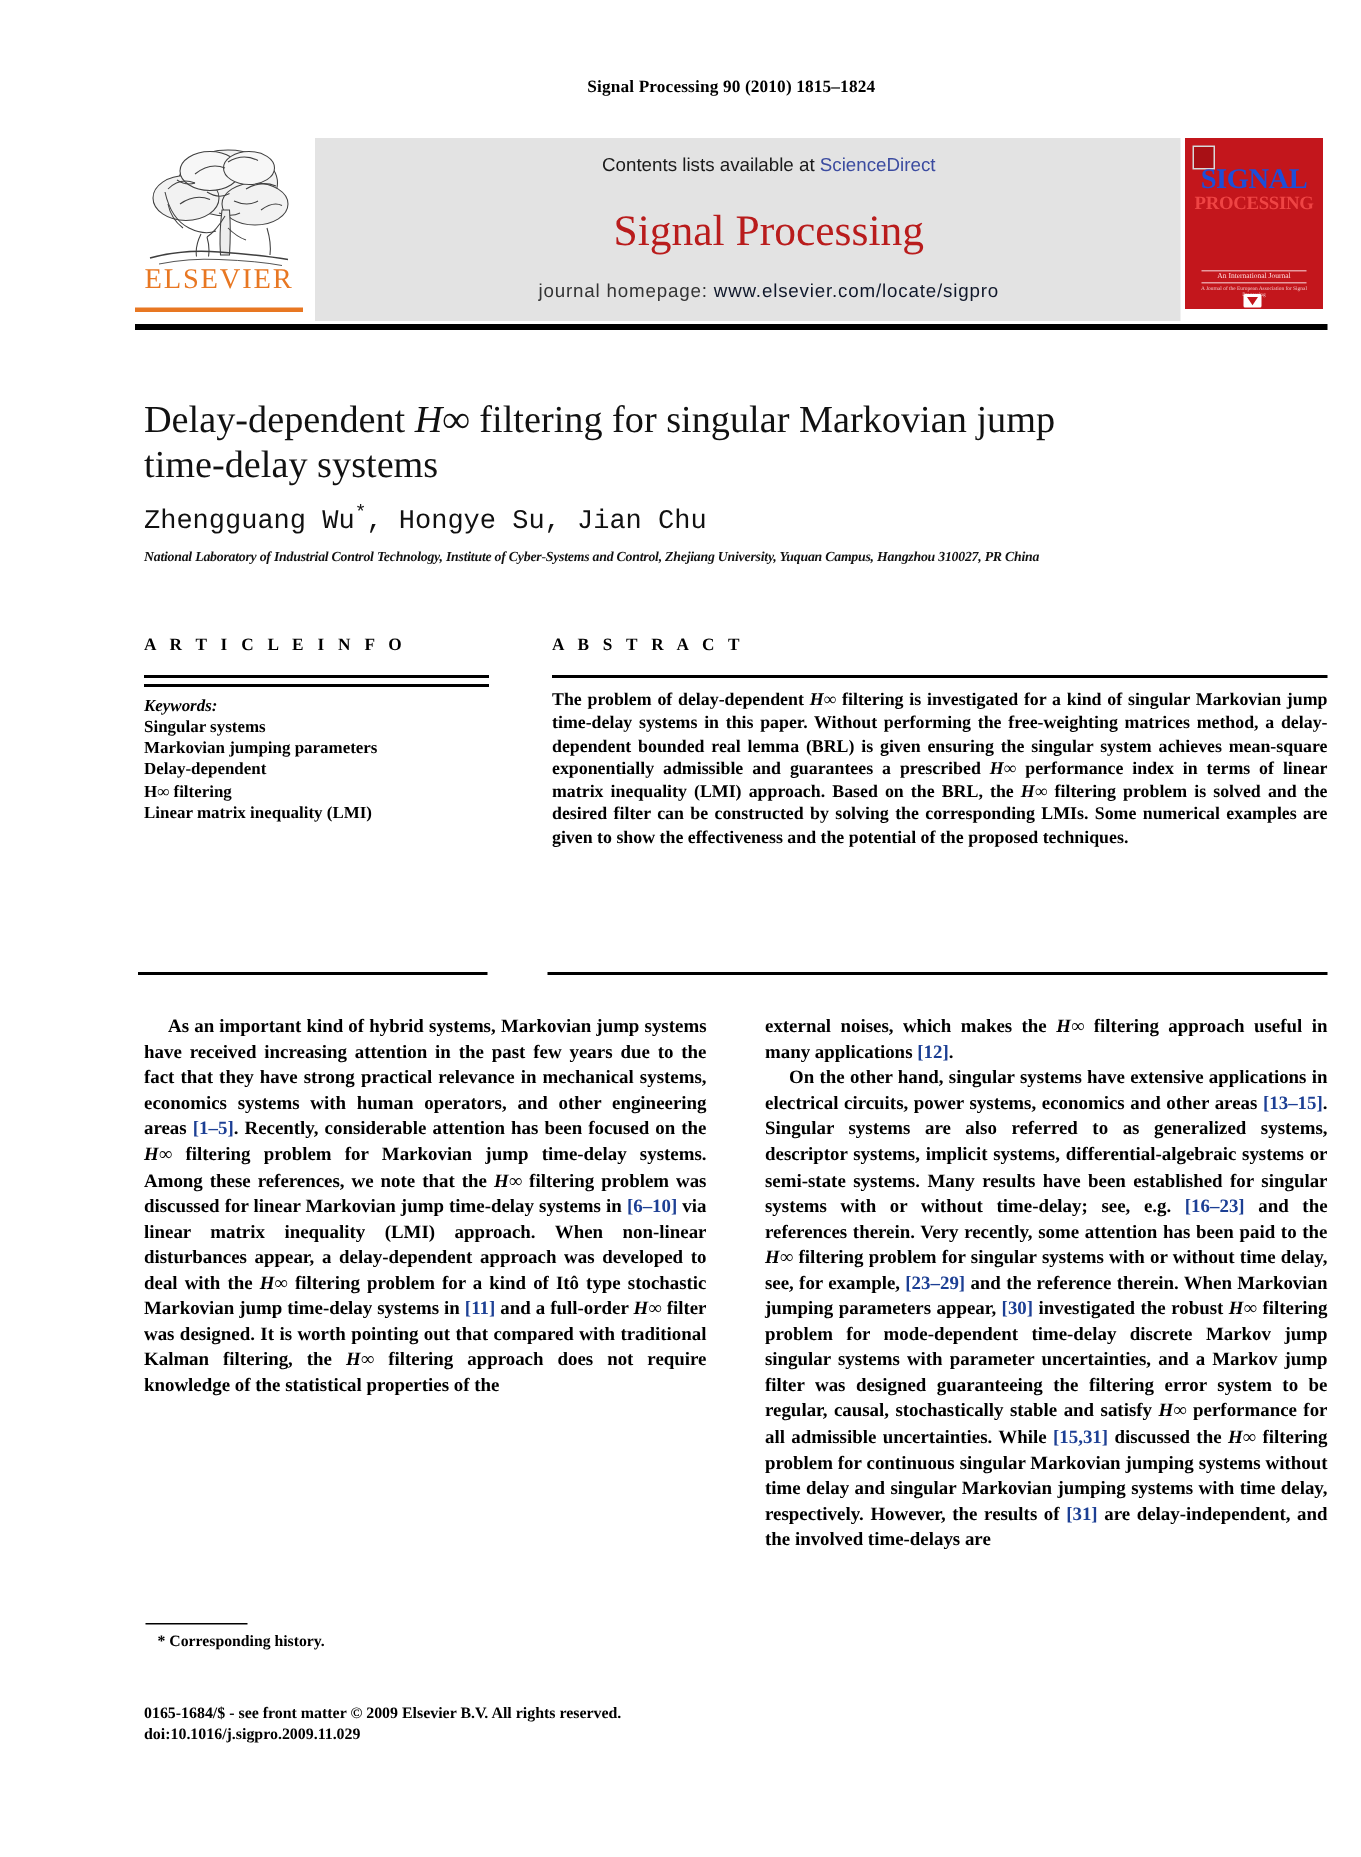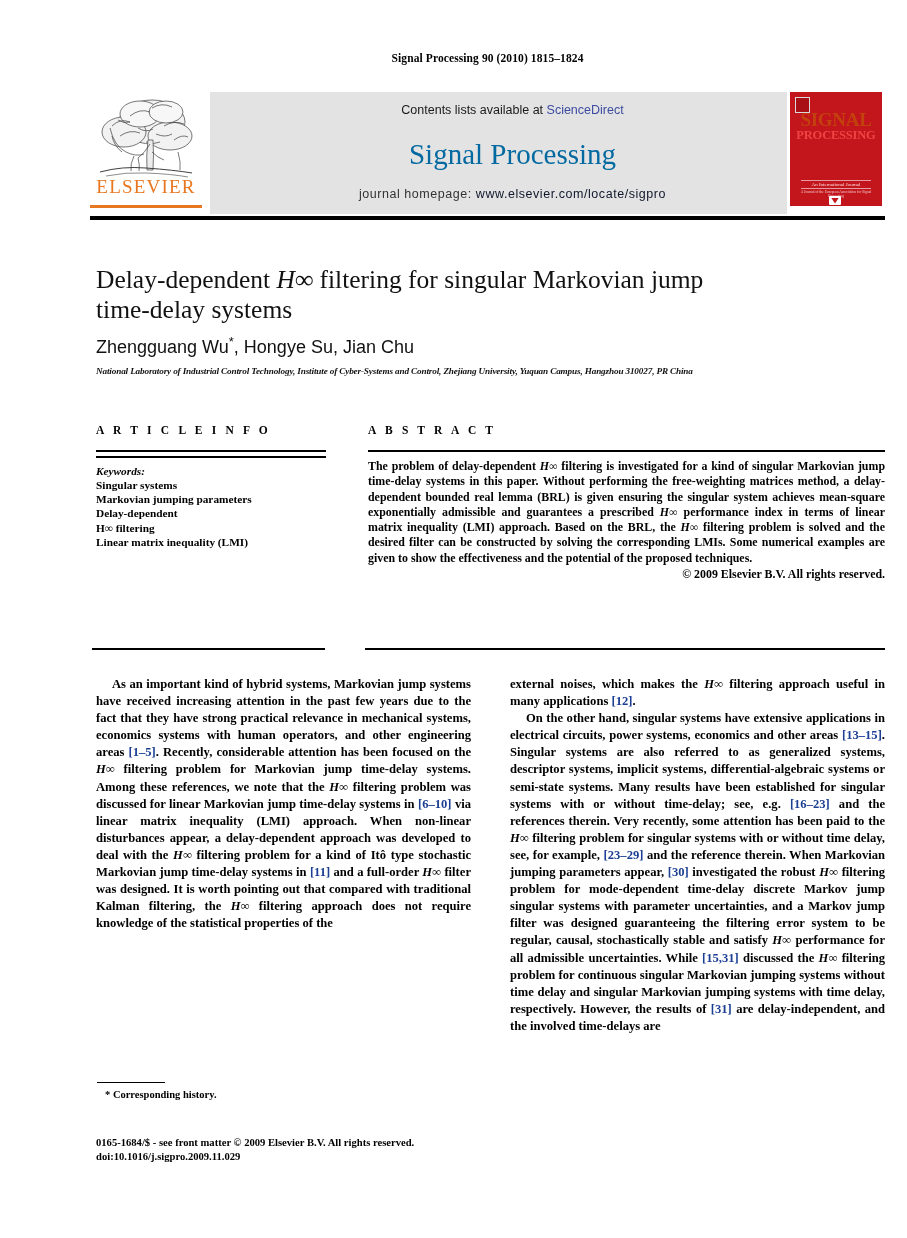--- a/index.html
+++ b/index.html
@@ -89,21 +89,21 @@
     color: #1a1a1a;
   }
   .sd-link { color: #3b4ba0; }
   .journal-name {
     position: absolute;
     left: 0; top: 46px;
     width: 605px;
     text-align: center;
     font-family: "Liberation Serif", serif;
     font-size: 29px;
-    color: #0369a1;
+    color: #b91c1c;
   }
   .homepage-line {
     position: absolute;
     left: 0; top: 95px;
     width: 605px;
     text-align: center;
     font-family: "Liberation Sans", sans-serif;
     font-size: 12.5px;
     letter-spacing: 0.55px;
     color: #333;
@@ -133,21 +133,21 @@
   }
   .cover-title1 {
     position: absolute;
     left: 6px; top: 19px;
     width: 86px;
     text-align: center;
     font-family: "Liberation Serif", serif;
     font-weight: bold;
     font-size: 19px;
     letter-spacing: -0.3px;
-    color: #c2410c;
+    color: #1d4ed8;
     line-height: 17px;
   }
   .cover-title2 {
     position: absolute;
     left: 6px; top: 36px;
     width: 86px;
     text-align: center;
     font-family: "Liberation Serif", serif;
     font-weight: bold;
     font-size: 12.5px;
@@ -207,21 +207,21 @@
     font-family: "Liberation Serif", serif;
     font-size: 25.5px;
     line-height: 30px;
     color: #111;
   }
   .authors {
     position: absolute;
     left: 56px;
     top: 334px;
     width: 700px;
-    font-family: Liberation Sans, sans-serif;
+    font-family: Liberation Mono, monospace;
     font-size: 18px;
     color: #111;
   }
   .authors sup { font-size: 13px; vertical-align: super; }
   .affiliation {
     position: absolute;
     left: 56px;
     top: 366px;
     width: 790px;
     font-family: "Liberation Serif", serif;
@@ -462,21 +462,20 @@
       <div>Delay-dependent</div>
       <div>H∞ filtering</div>
       <div>Linear matrix inequality (LMI)</div>
     </div>
   </div>
 
   <div class="abs-col">
     <div class="sec-label">A B S T R A C T</div>
     <div class="hr-thin"></div>
     <div class="abstract-text"><span>The problem of delay-dependent </span><span class="mathvar">H∞</span><span> filtering is investigated for a kind of singular Markovian jump time-delay systems in this paper. Without performing the free-weighting matrices method, a delay-dependent bounded real lemma (BRL) is given ensuring the singular system achieves mean-square exponentially admissible and guarantees a prescribed </span><span class="mathvar">H∞</span><span> performance index in terms of linear matrix inequality (LMI) approach. Based on the BRL, the </span><span class="mathvar">H∞</span><span> filtering problem is solved and the desired filter can be constructed by solving the corresponding LMIs. Some numerical examples are given to show the effectiveness and the potential of the proposed techniques.</span></div>
-    <div class="copyright-line">© 2009 Elsevier B.V. All rights reserved.</div>
   </div>
 
   <div class="rule-left"></div>
   <div class="rule-right"></div>
 
   <div class="body-left">
     <p class="para"><span>As an important kind of hybrid systems, Markovian jump systems have received increasing attention in the past few years due to the fact that they have strong practical relevance in mechanical systems, economics systems with human operators, and other engineering areas </span><span class="ref">[1–5]</span><span>. Recently, considerable attention has been focused on the </span><span class="mathvar">H∞</span><span> filtering problem for Markovian jump time-delay systems. Among these references, we note that the </span><span class="mathvar">H∞</span><span> filtering problem was discussed for linear Markovian jump time-delay systems in </span><span class="ref">[6–10]</span><span> via linear matrix inequality (LMI) approach. When non-linear disturbances appear, a delay-dependent approach was developed to deal with the </span><span class="mathvar">H∞</span><span> filtering problem for a kind of Itô type stochastic Markovian jump time-delay systems in </span><span class="ref">[11]</span><span> and a full-order </span><span class="mathvar">H∞</span><span> filter was designed. It is worth pointing out that compared with traditional Kalman filtering, the </span><span class="mathvar">H∞</span><span> filtering approach does not require knowledge of the statistical properties of the</span></p>
   </div>
 
   <div class="body-right">

